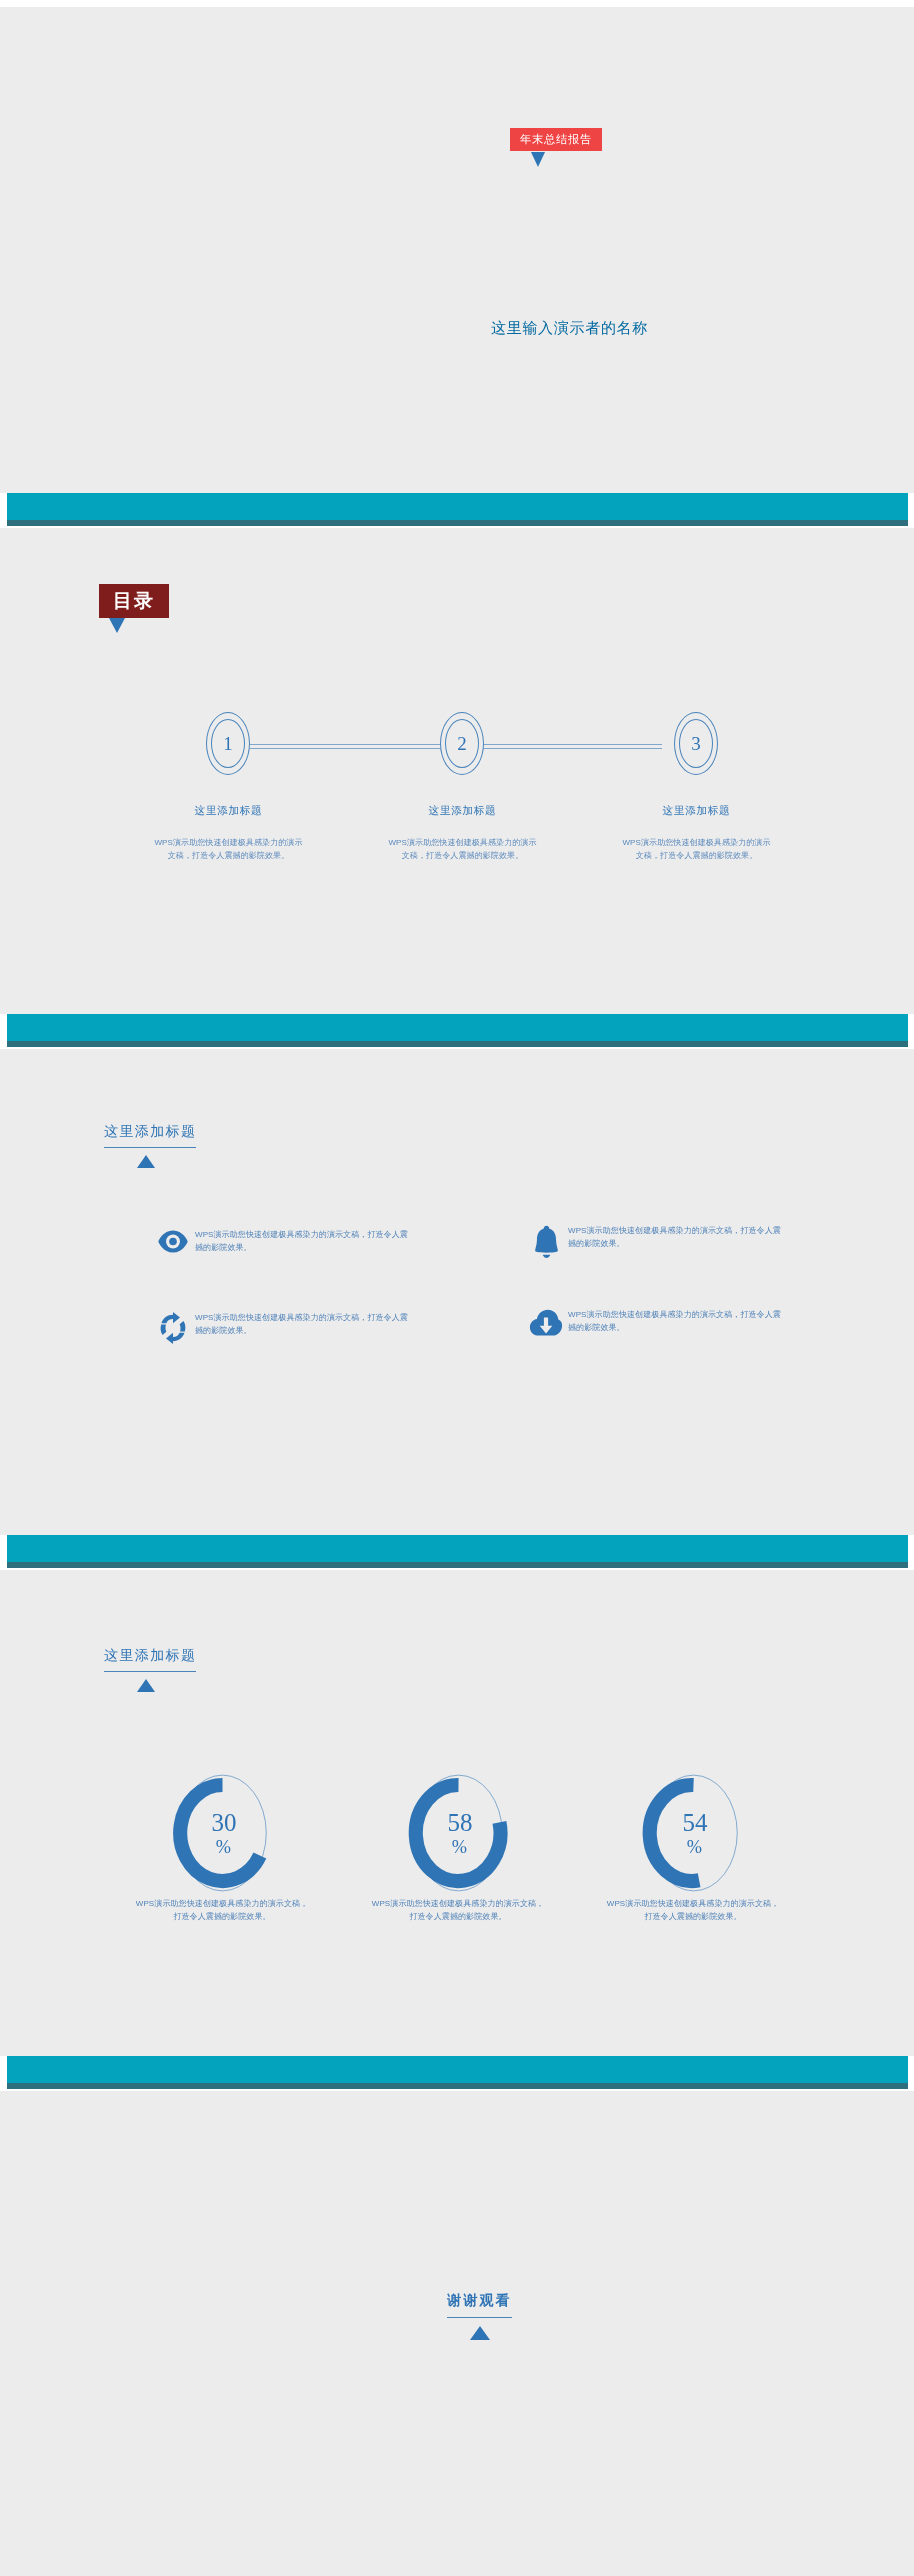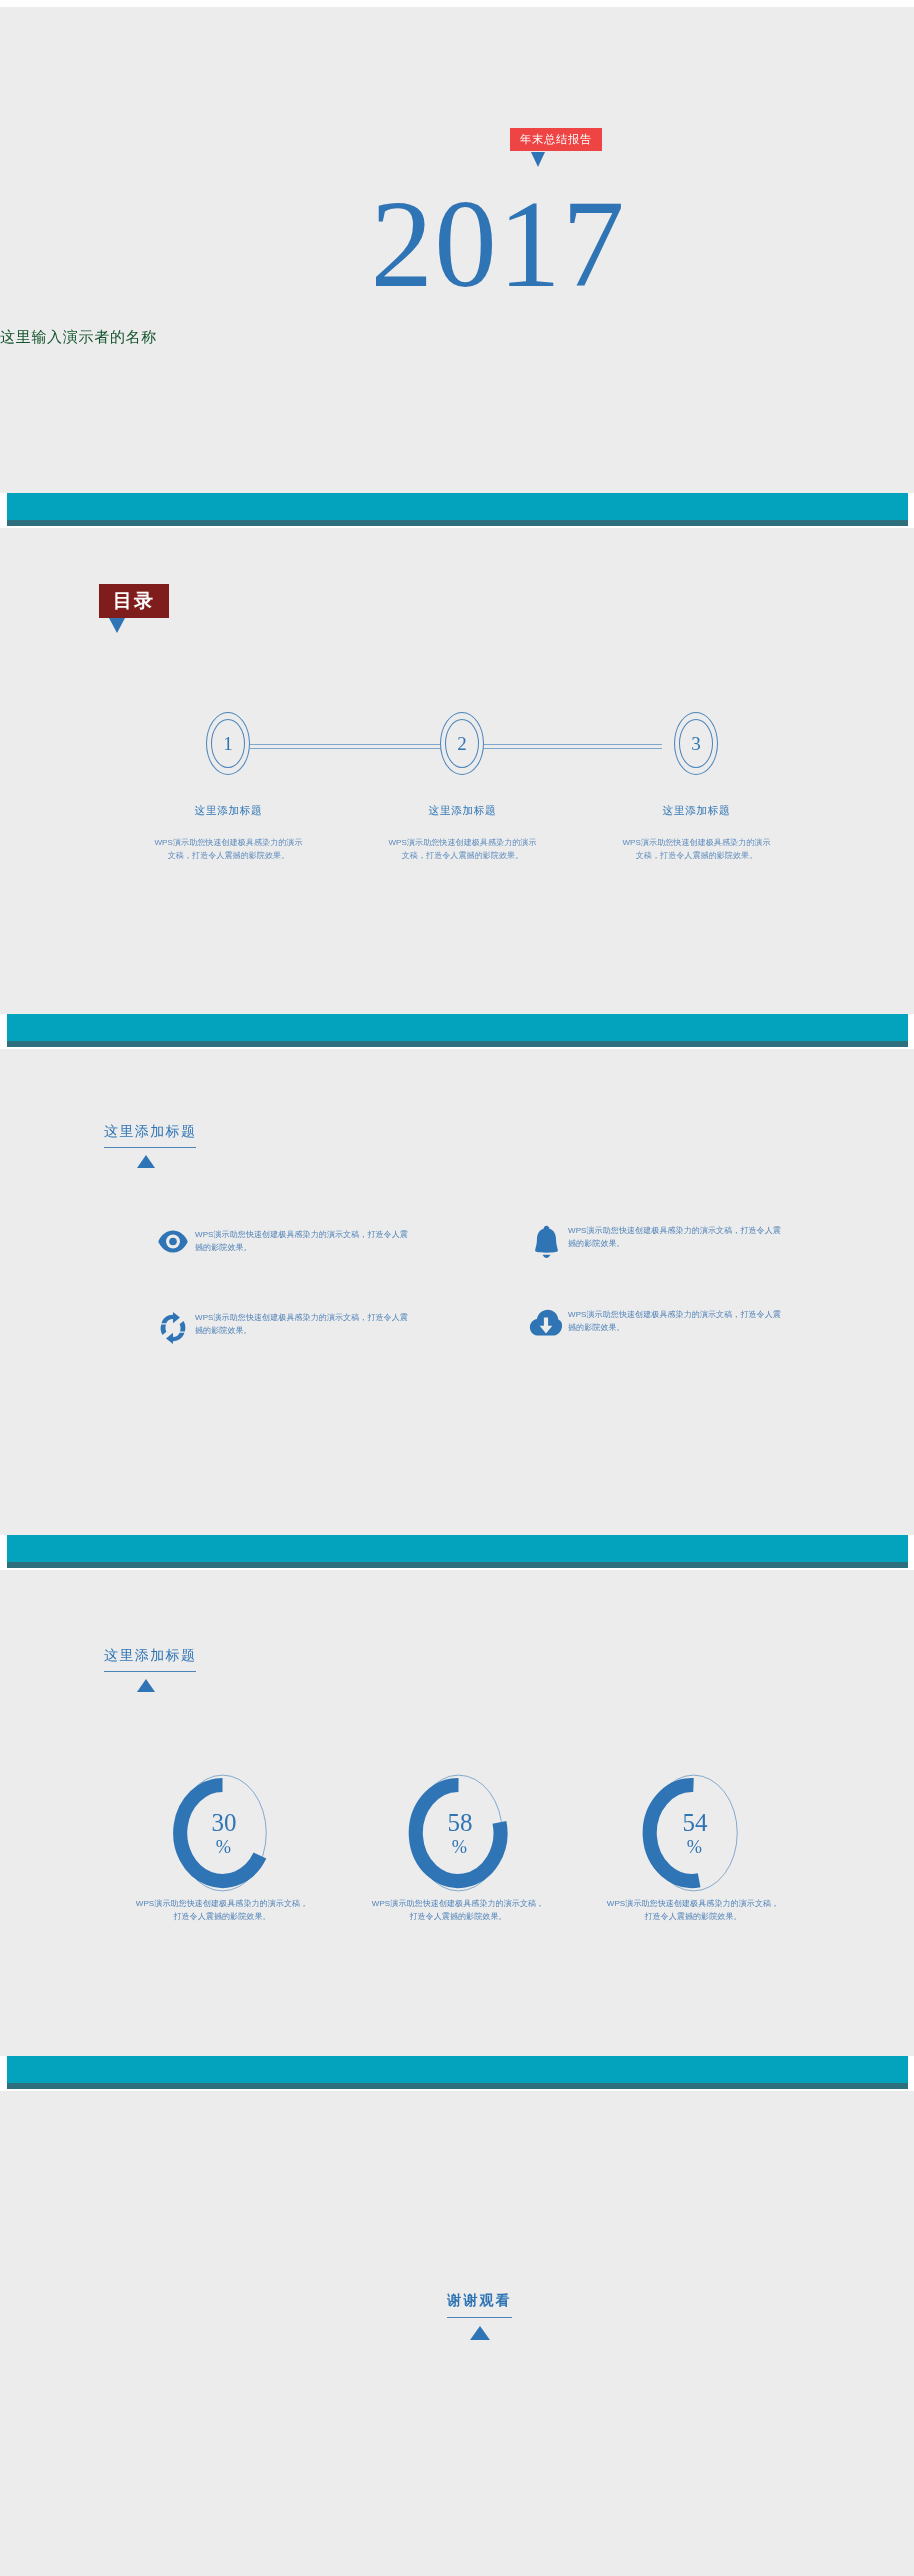--- a/index.html
+++ b/index.html
@@ -69,24 +69,24 @@
     left:0; right:289px; top:175px;
     text-align:right;
     font-family:"Liberation Serif","DejaVu Serif",serif;
     font-size:125px;
     line-height:1;
     color:#2f74b5;
     letter-spacing:1.4px;
   }
   .presenter{
     position:absolute;
-    left:0; right:267px; top:321px;
-    text-align:left;
+    left:0; right:267px; top:312px;
+    text-align:right;
     font-size:15px;
-    color:#14532d;
+    color:#0369a1;
     letter-spacing:0.7px;
   }
 
   
   .toc-badge{
     position:absolute;
     left:99px; top:577px;
     background:#7f1d1d;
     color:#ffffff;
     font-size:19px;
@@ -255,21 +255,20 @@
 <div class="deck">
 
   <div class="gap"></div>
   <div class="slide s-title">
 
     <div class="callout">
       <span>年末总结报告</span>
       <span class="tail"></span>
     </div>
 
-    <div class="year">2017</div>
 
     <div class="presenter">这里输入演示者的名称</div>
 
   </div>
 
   <div class="band">
     <div class="band-main"></div>
     <div class="band-shadow"></div>
   </div>
 

